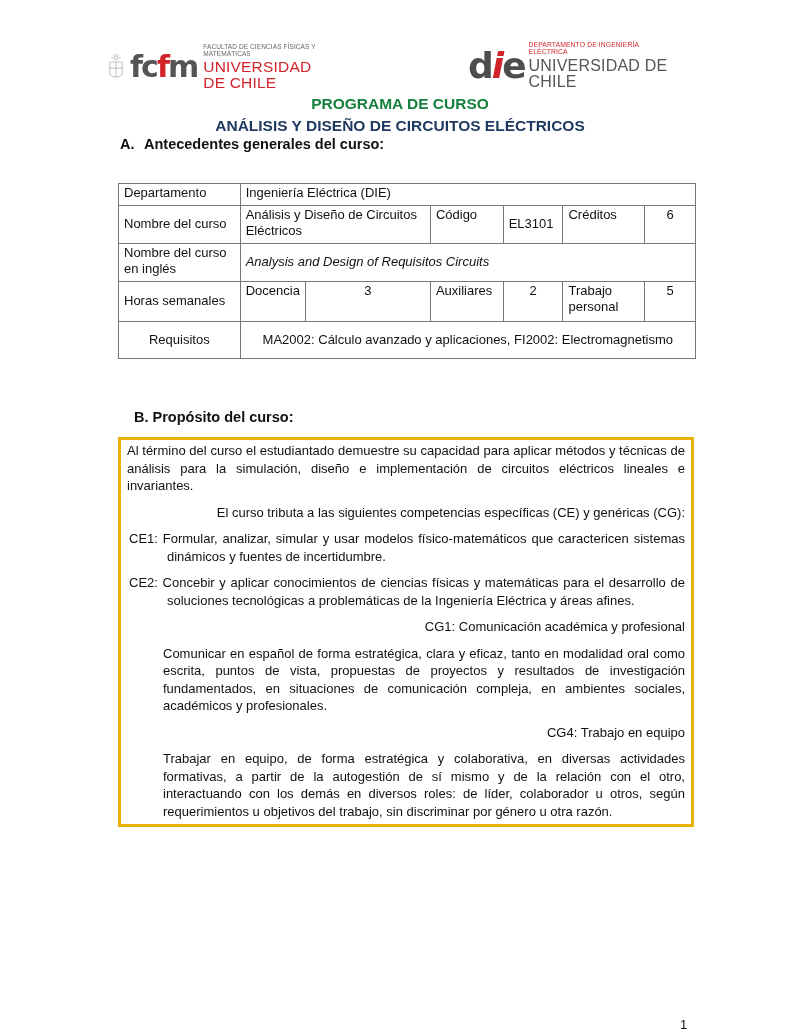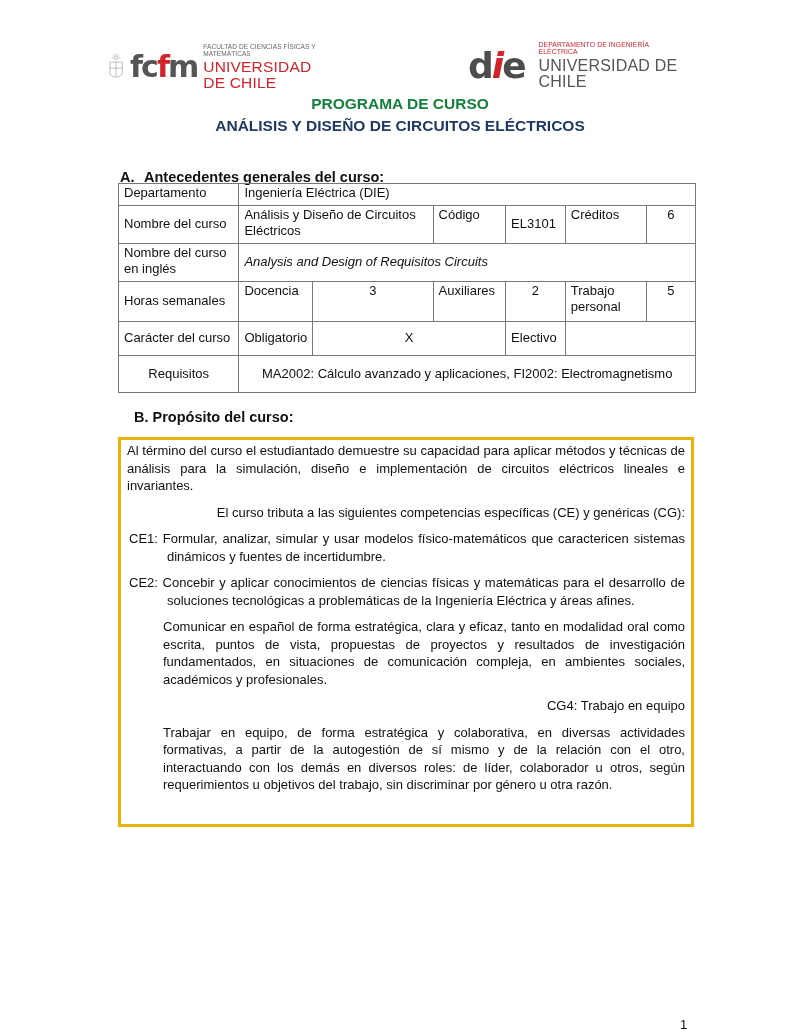--- a/index.html
+++ b/index.html
@@ -9,31 +9,31 @@
 
   
   .logo-left { position: absolute; left: 108px; top: 44px; width: 210px; height: 46px; display: flex; align-items: center; }
   .crest { width: 26px; height: 44px; margin-right: 6px; position: relative; }
   .fcfm-word { font-family: "DejaVu Sans", sans-serif; font-weight: bold; font-size: 30px; color: #555; letter-spacing: -2px; line-height: 1; }
   .fcfm-word .f2 { color: #d2232a; }
   .fcfm-text { margin-left: 6px; display: flex; flex-direction: column; line-height: 1; }
   .fcfm-small { font-size: 6.5px; color: #666; letter-spacing: 0.1px; }
   .fcfm-big { font-size: 15.5px; color: #d2232a; margin-top: 2px; letter-spacing: 0.2px; }
 
-  .logo-right { position: absolute; left: 468px; top: 46px; width: 210px; height: 40px; display: flex; align-items: center; gap: 10px; }
+  .logo-right { position: absolute; left: 468px; top: 46px; width: 210px; height: 40px; display: flex; align-items: center; }
   .die-word { font-family: "DejaVu Sans", sans-serif; font-weight: bold; font-size: 36px; color: #4d4d4d; letter-spacing: -2px; line-height: 1; }
   .die-word .i { color: #d2232a; font-style: italic; }
   .die-text { margin-left: 4px; display: flex; flex-direction: column; line-height: 1; }
   .die-small { font-size: 6.8px; color: #d2232a; letter-spacing: 0.1px; }
   .die-big { font-size: 16px; color: #555; margin-top: 2px; letter-spacing: 0.2px; }
 
   
   .title1 { position: absolute; left: 0; width: 800px; top: 95px; text-align: center; font-weight: bold; font-size: 15.5px; color: #15803d; }
   .title2 { position: absolute; left: 0; width: 800px; top: 117px; text-align: center; font-weight: bold; font-size: 15.5px; color: #1f3a60; }
-  .sectionA { position: absolute; left: 120px; top: 169px; font-weight: bold; font-size: 14.5px; }
+  .sectionA { position: absolute; left: 120px; top: 136px; font-weight: bold; font-size: 14.5px; }
   .sectionA .letter { display: inline-block; width: 24px; }
   .sectionB { position: absolute; left: 134px; top: 409px; font-weight: bold; font-size: 14.5px; }
 
   
   table.info { position: absolute; left: 118px; top: 183px; width: 578px; border-collapse: collapse; font-size: 13px; padding-left: 47px; }
   table.info td { border: 1px solid #777; padding: 1px 5px 2px 5px; vertical-align: top; line-height: 16px; }
   table.info td.mid { vertical-align: middle; }
   table.info td.c { text-align: center; }
   table.info td.it { font-style: italic; vertical-align: middle; }
   .r1 td { height: 18px; }
@@ -121,40 +121,34 @@
     </tr>
     <tr class="r4">
       <td class="mid">Horas semanales</td>
       <td>Docencia</td>
       <td class="c">3</td>
       <td>Auxiliares</td>
       <td class="c">2</td>
       <td>Trabajo personal</td>
       <td class="c">5</td>
     </tr>
-    <tr class="r5">
-      <td class="mid">Carácter del curso</td>
-      <td class="mid">Obligatorio</td>
-      <td colspan="2" class="mid c">X</td>
-      <td class="mid">Electivo</td>
-      <td colspan="2" class="mid"></td>
-    </tr>
     <tr class="r6">
       <td class="mid">Requisitos</td>
       <td colspan="6" class="mid">MA2002: Cálculo avanzado y aplicaciones, FI2002: Electromagnetismo</td>
     </tr>
   </tbody>
     </table>
 
   <div class="sectionB">B. Propósito del curso:</div>
 
   <div class="purpose">
     <p class="j">Al término del curso el estudiantado demuestre su capacidad para aplicar métodos y técnicas de análisis para la simulación, diseño e implementación de circuitos eléctricos lineales e invariantes.</p>
     <p class="mt">El curso tributa a las siguientes competencias específicas (CE) y genéricas (CG):</p>
     <p class="mt ce">CE1: Formular, analizar, simular y usar modelos físico-matemáticos que caractericen sistemas dinámicos y fuentes de incertidumbre.</p>
     <p class="mt ce">CE2: Concebir y aplicar conocimientos de ciencias físicas y matemáticas para el desarrollo de soluciones tecnológicas a problemáticas de la Ingeniería Eléctrica y áreas afines.</p>
+    <p class="mt">CG1: Comunicación académica y profesional</p>
     <p class="mt indent">Comunicar en español de forma estratégica, clara y eficaz, tanto en modalidad oral como escrita, puntos de vista, propuestas de proyectos y resultados de investigación fundamentados, en situaciones de comunicación compleja, en ambientes sociales, académicos y profesionales.</p>
     <p class="mt">CG4: Trabajo en equipo</p>
     <p class="mt indent">Trabajar en equipo, de forma estratégica y colaborativa, en diversas actividades formativas, a partir de la autogestión de sí mismo y de la relación con el otro, interactuando con los demás en diversos roles: de líder, colaborador u otros, según requerimientos u objetivos del trabajo, sin discriminar por género u otra razón.</p>
   </div>
 
   <div class="page-num">1</div>
 </div>
 
 </body></html>

